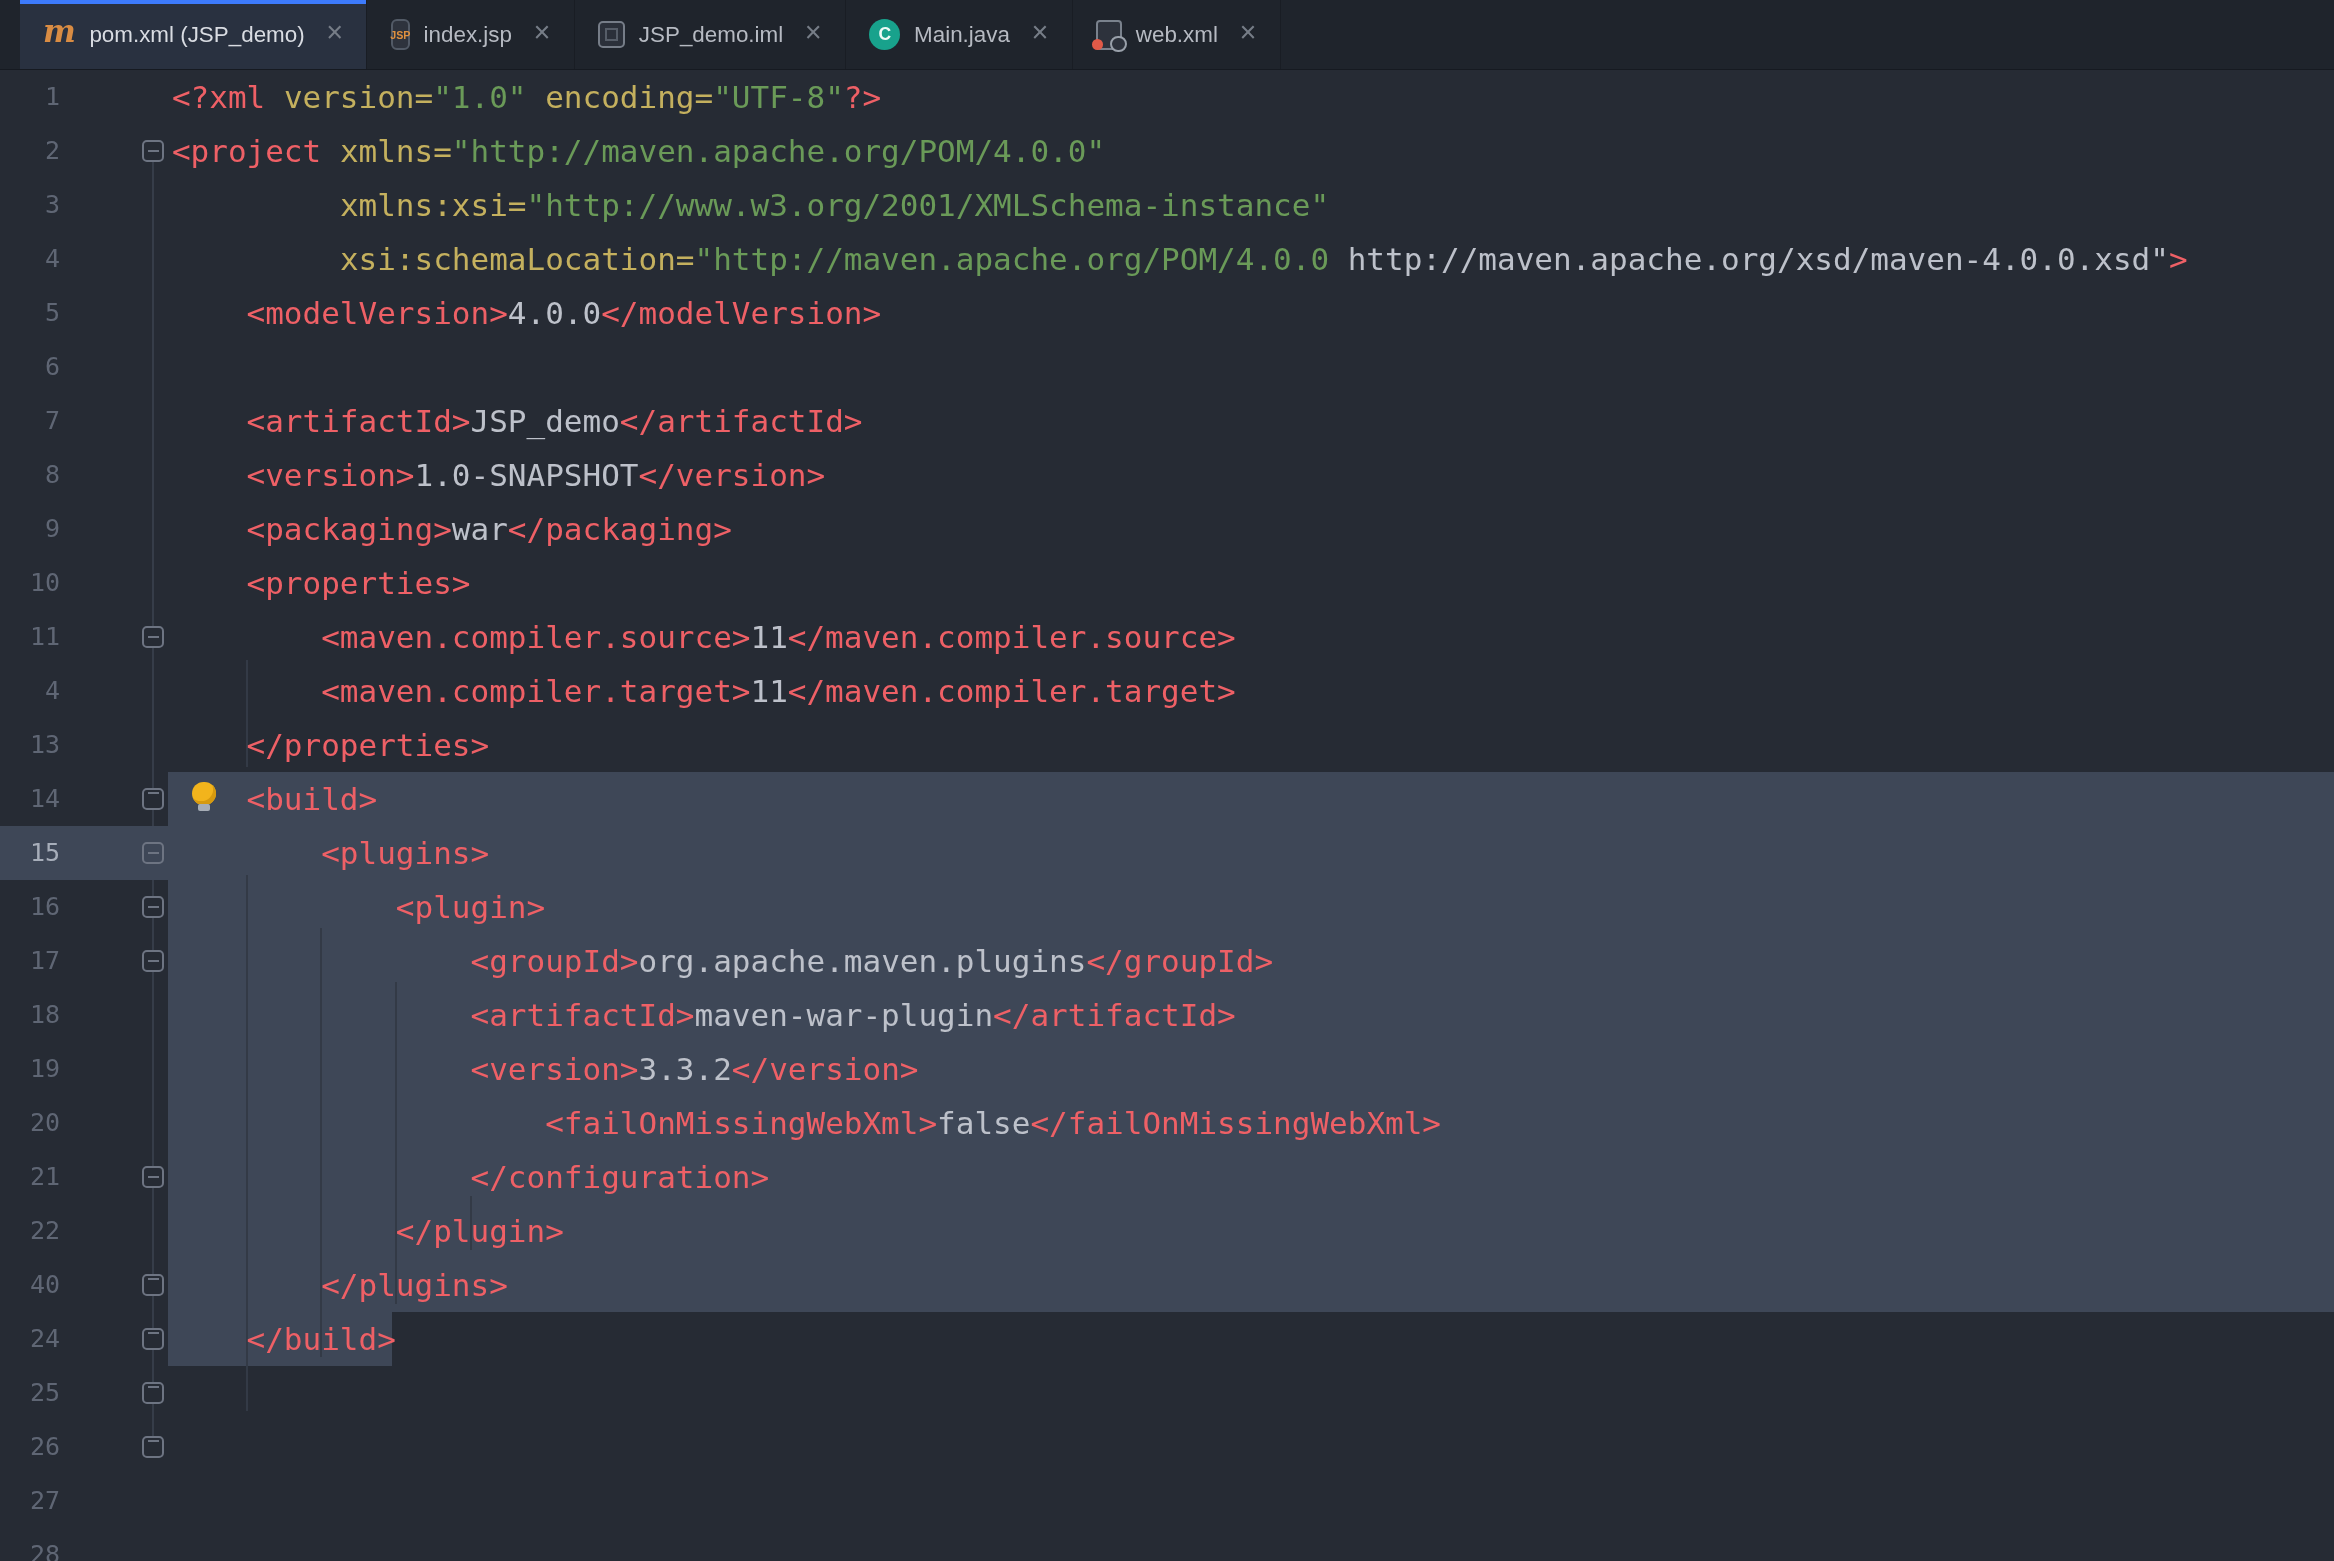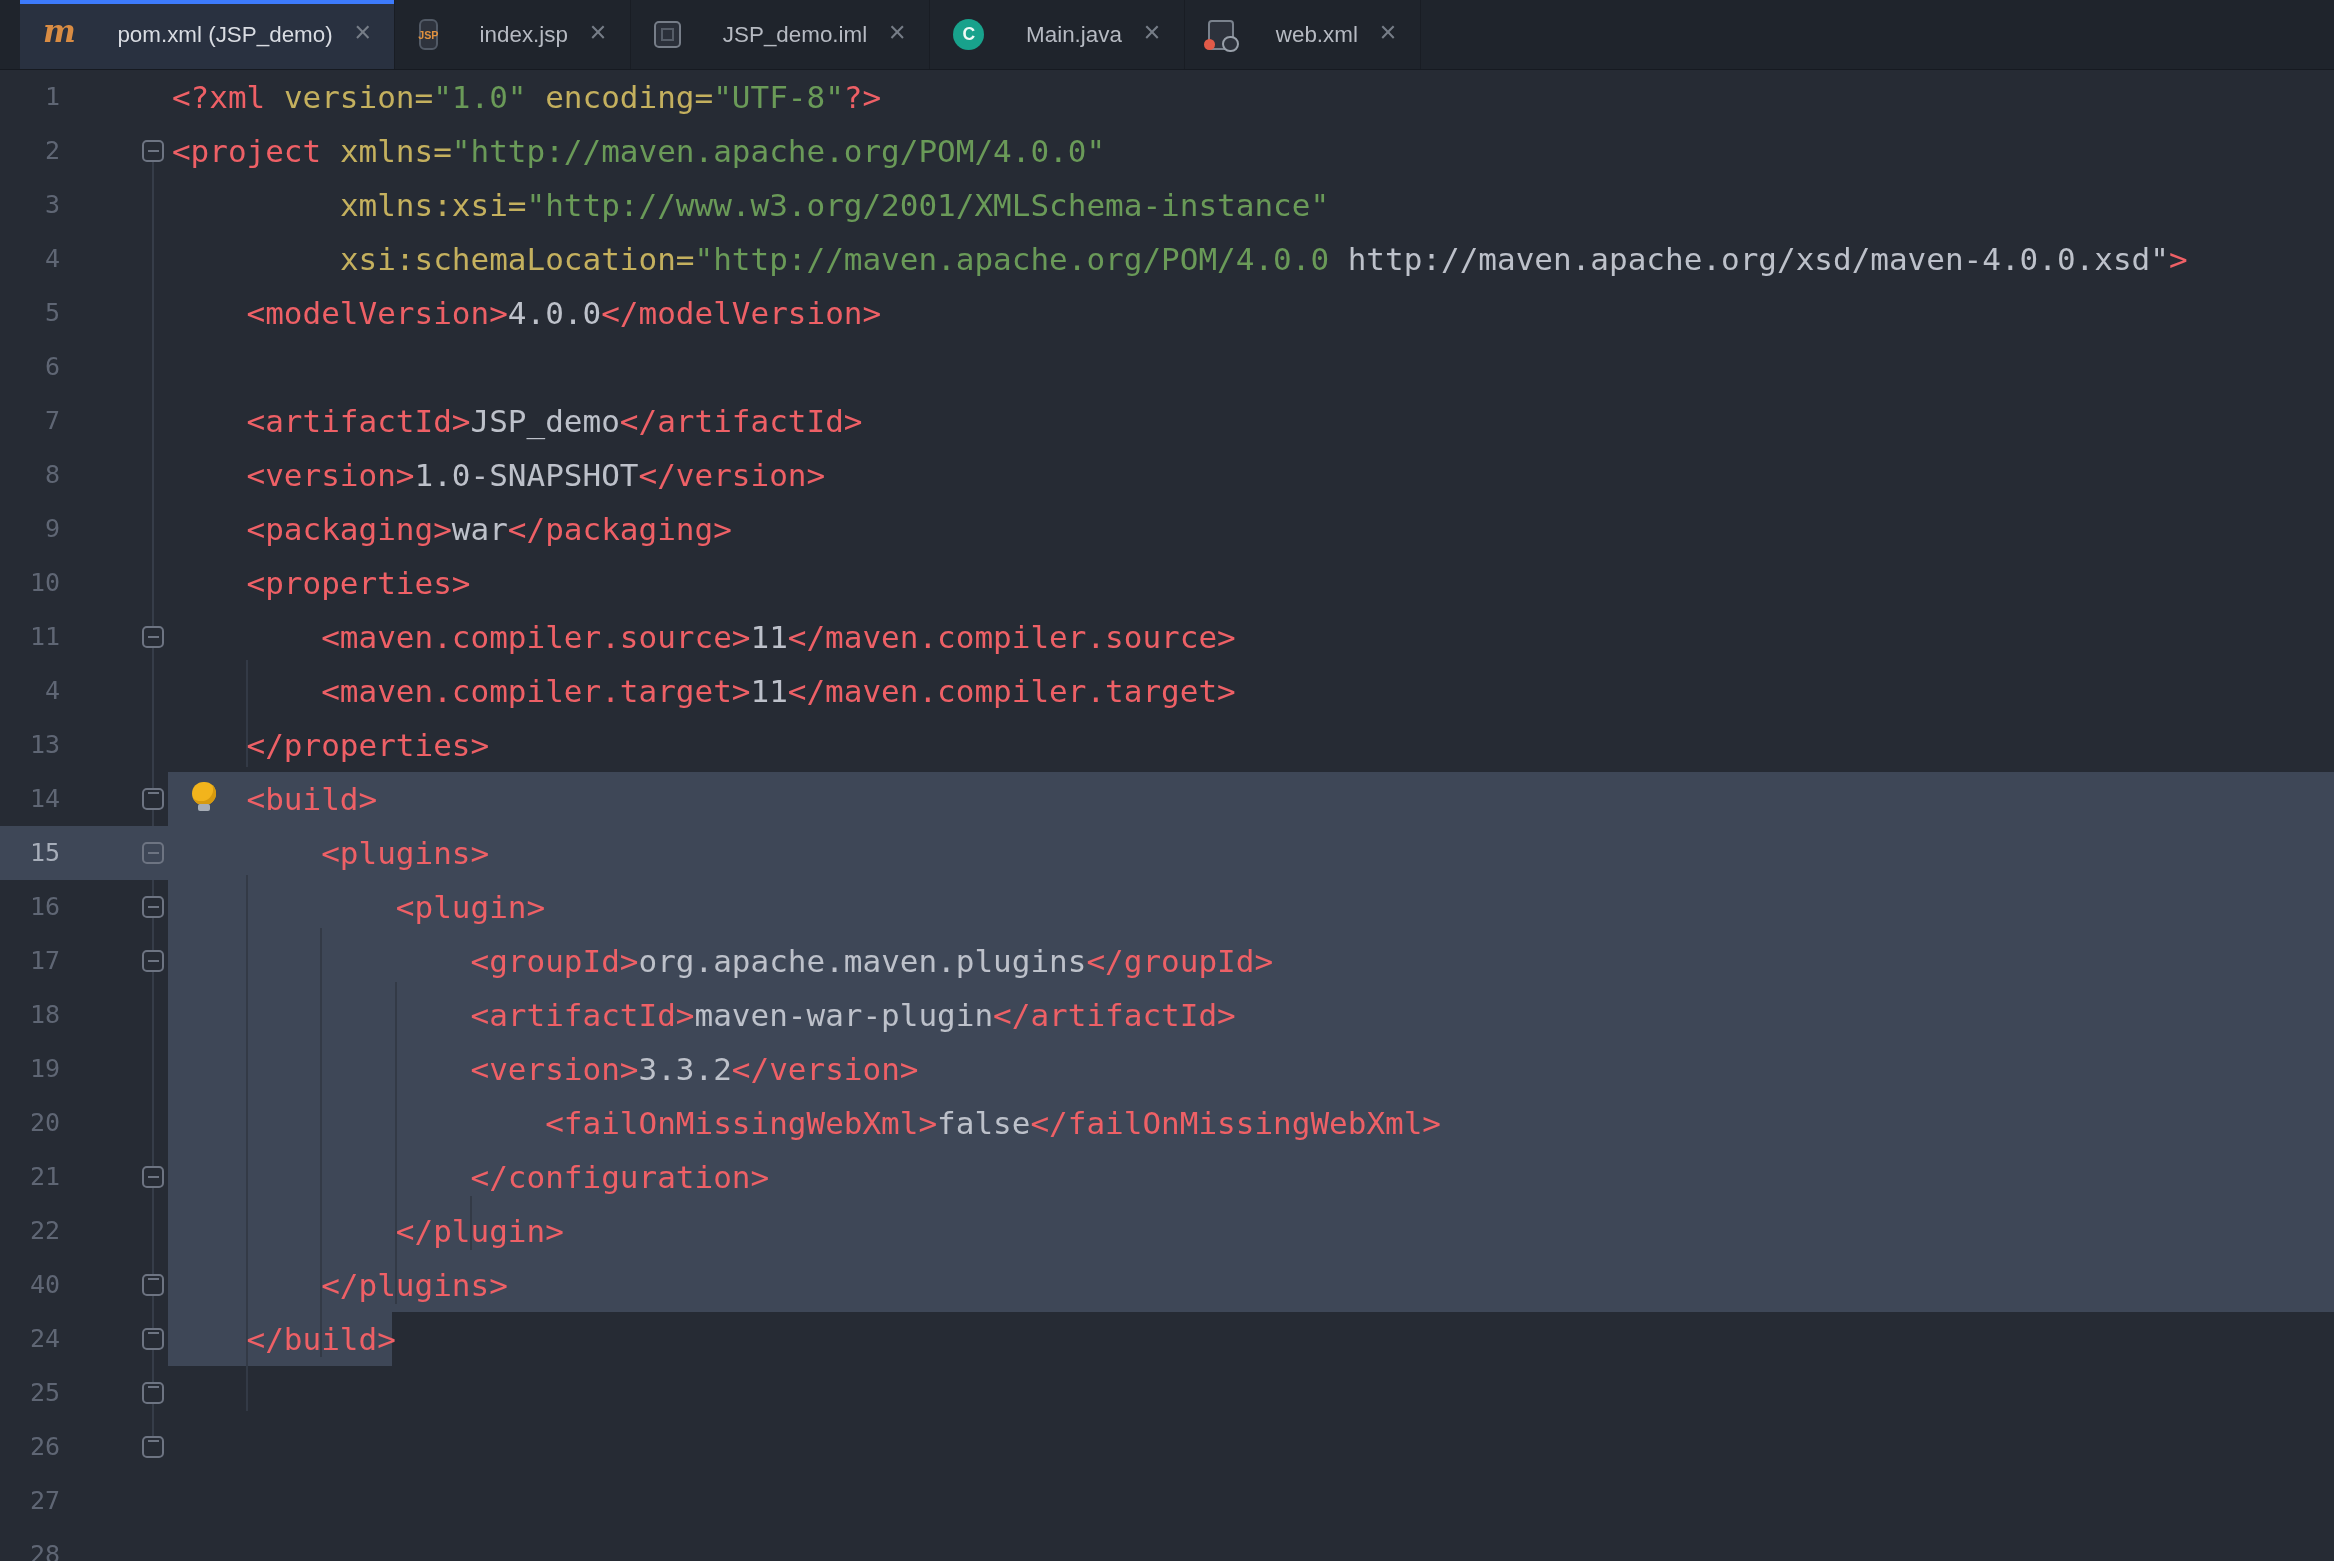--- a/index.html
+++ b/index.html
@@ -5,21 +5,21 @@
   * { margin:0; padding:0; box-sizing:border-box; }
   html,body { width:2335px; height:1561px; overflow:hidden; }
   body { background:var(--editor-bg,#262b34); font-family:"DejaVu Sans Mono",monospace; }
 
   
   .tabbar { height:70px; background:var(--tabbar-bg,#1f242c); display:flex; align-items:stretch;
             padding-left:19.5px; border-bottom:1px solid #161a21; }
   .tab { display:flex; align-items:center; gap:13.7px; padding:0 23.4px; position:relative;
          border-right:1px solid #191d24; cursor:default; }
   .tab.active { background:var(--active-tab-bg,#293140); box-shadow:inset 0 3.9px 0 var(--accent,#3d7bfd); }
-  .tab-label { font-family:"Liberation Sans",sans-serif; font-size:22.4px; color:#b6bac2; white-space:nowrap;margin-left:28px; }
+  .tab-label { font-family:"Liberation Sans",sans-serif; font-size:22.4px; color:#b6bac2; white-space:nowrap; }
   .tab.active .tab-label { color:#d9dce2; }
   .tab-close { font-family:"Liberation Sans",sans-serif; font-size:29px; color:#767d87; line-height:1;
                margin-left:7.8px; padding-bottom:3.9px; }
 
   .ticon { display:flex; align-items:center; justify-content:center; flex:0 0 auto; }
   .maven-icon { color:#d98c43; font:italic bold 31px "DejaVu Serif",serif; line-height:1; padding-bottom:5.9px;}
   .jsp-file-icon { width:19px; height:31px; background:#2e333d; border:2px solid #525a66; border-radius:5.9px;
                    color:#e0913f; font:bold 10.7px "Liberation Sans",sans-serif; }
   .module-file-icon { width:27px; height:27px; border:2px solid #767d88; border-radius:4.9px; background:#2b303a; position:relative; }
   .module-file-icon::after { content:""; position:absolute; inset:4.9px; border:2px solid #565d68; }

